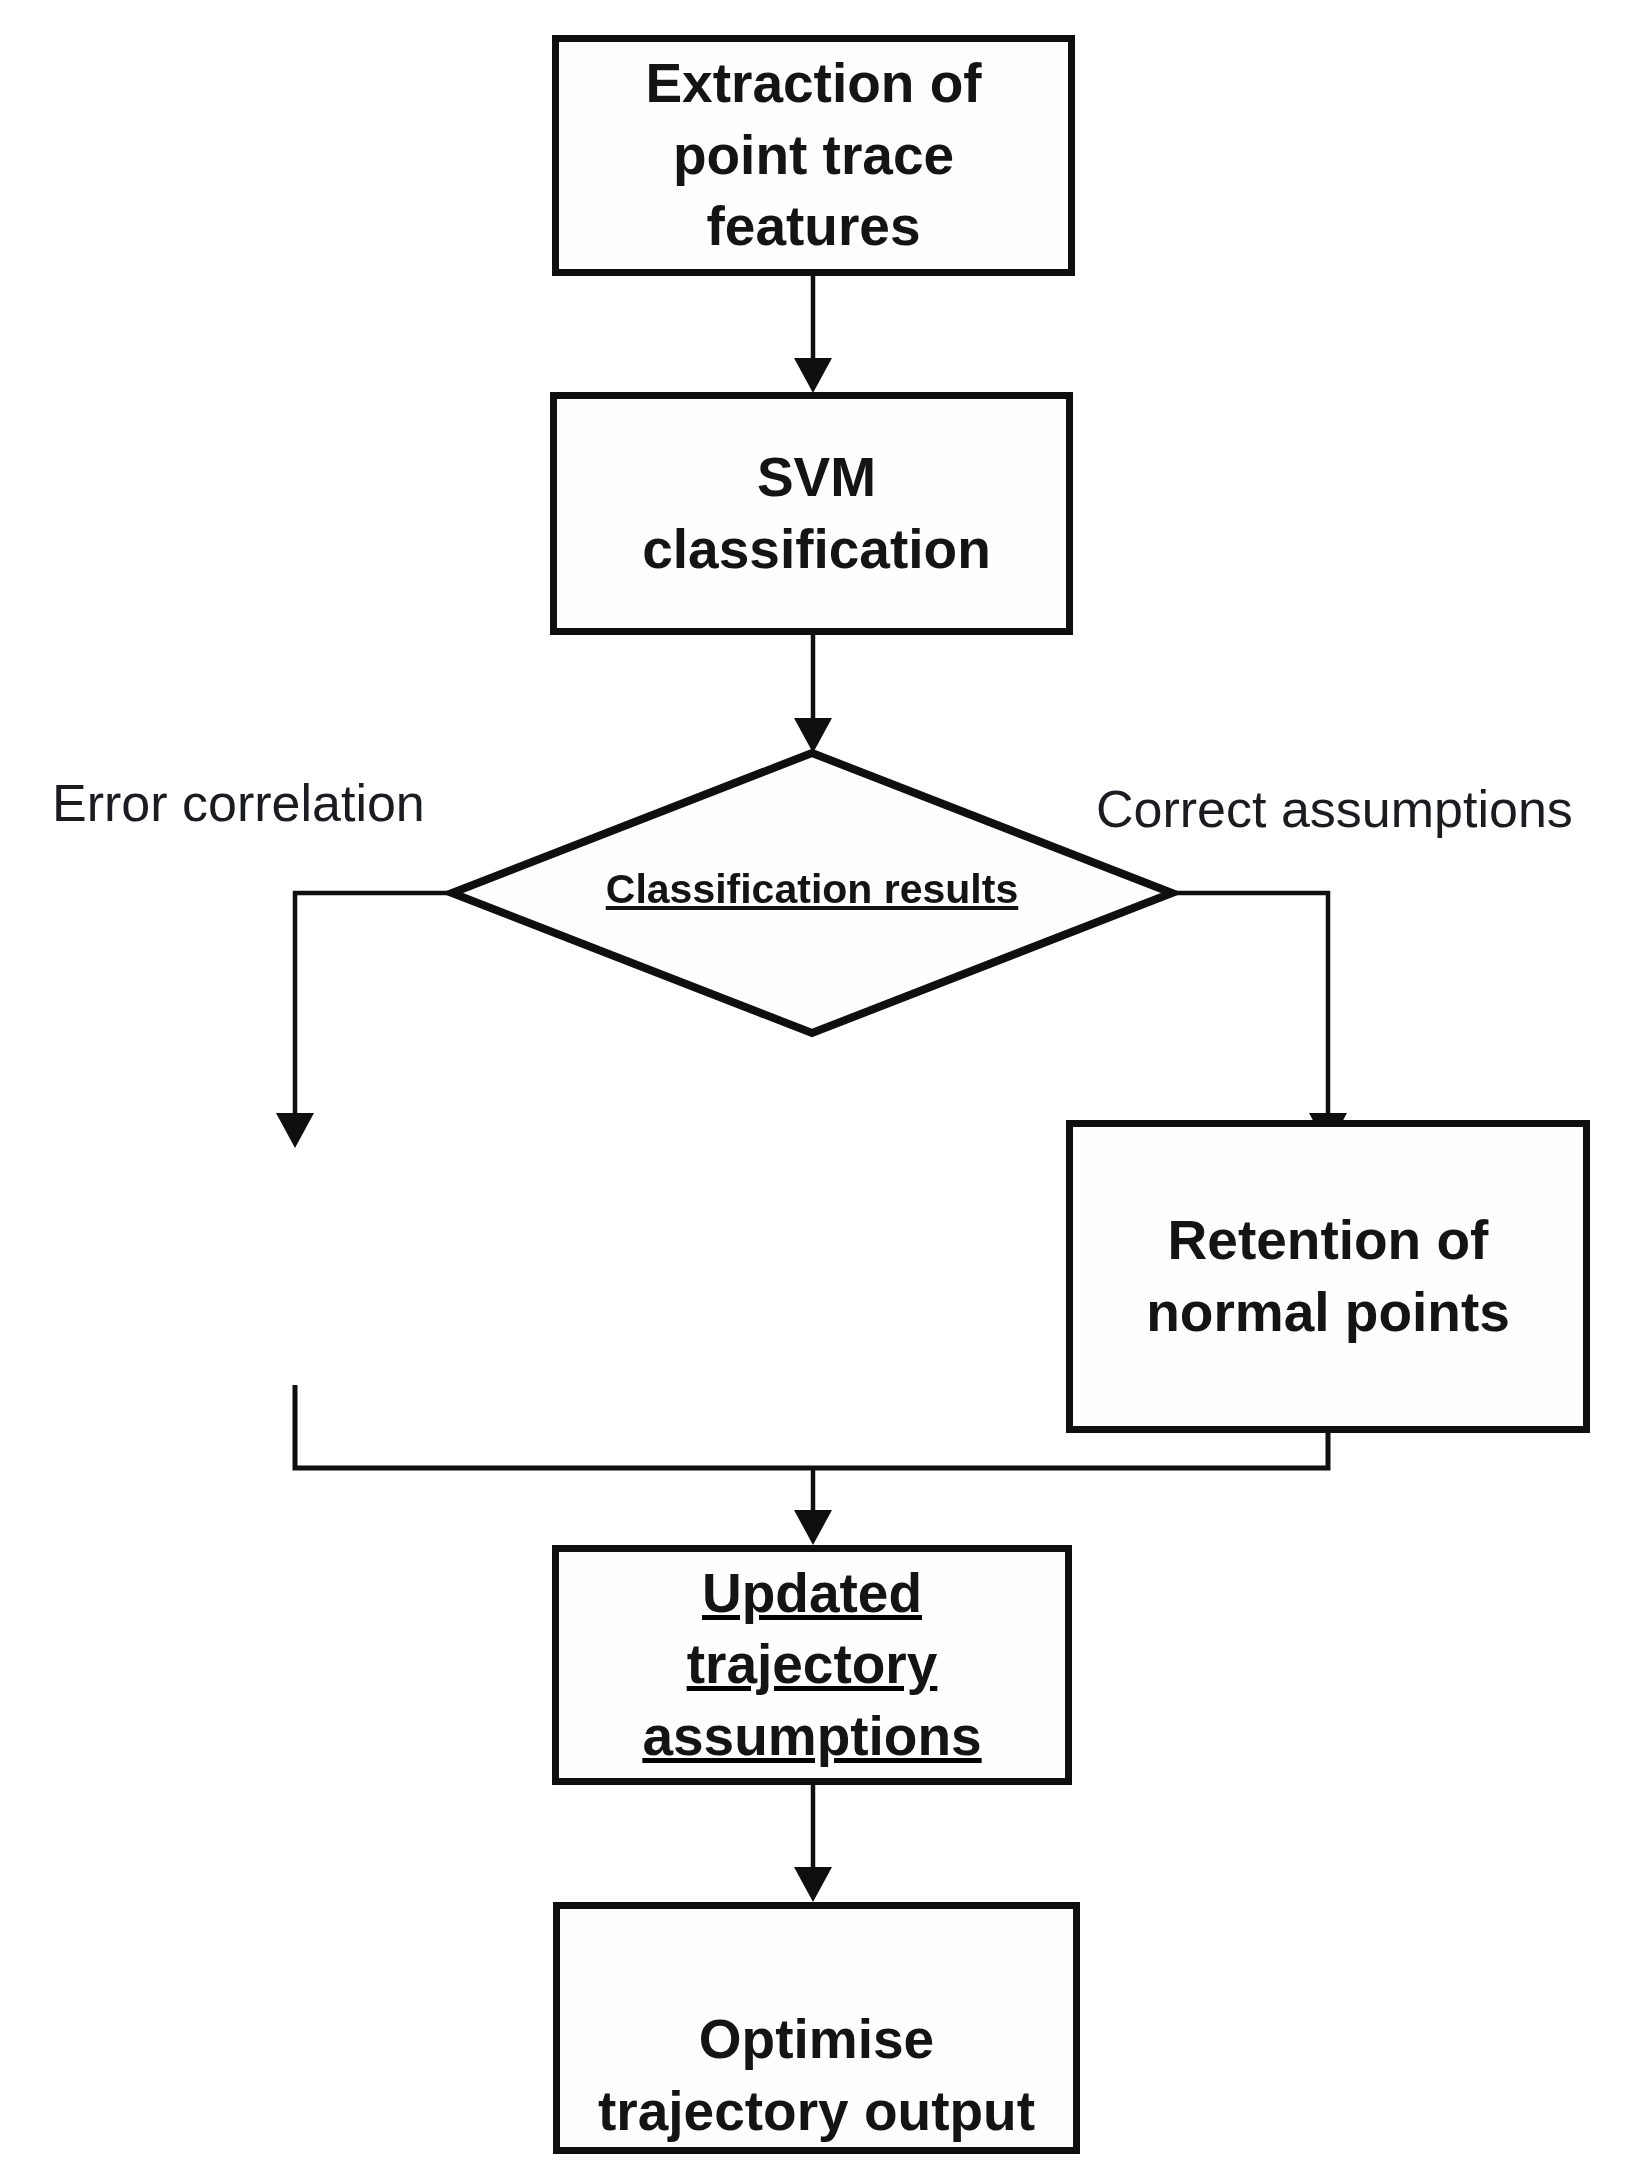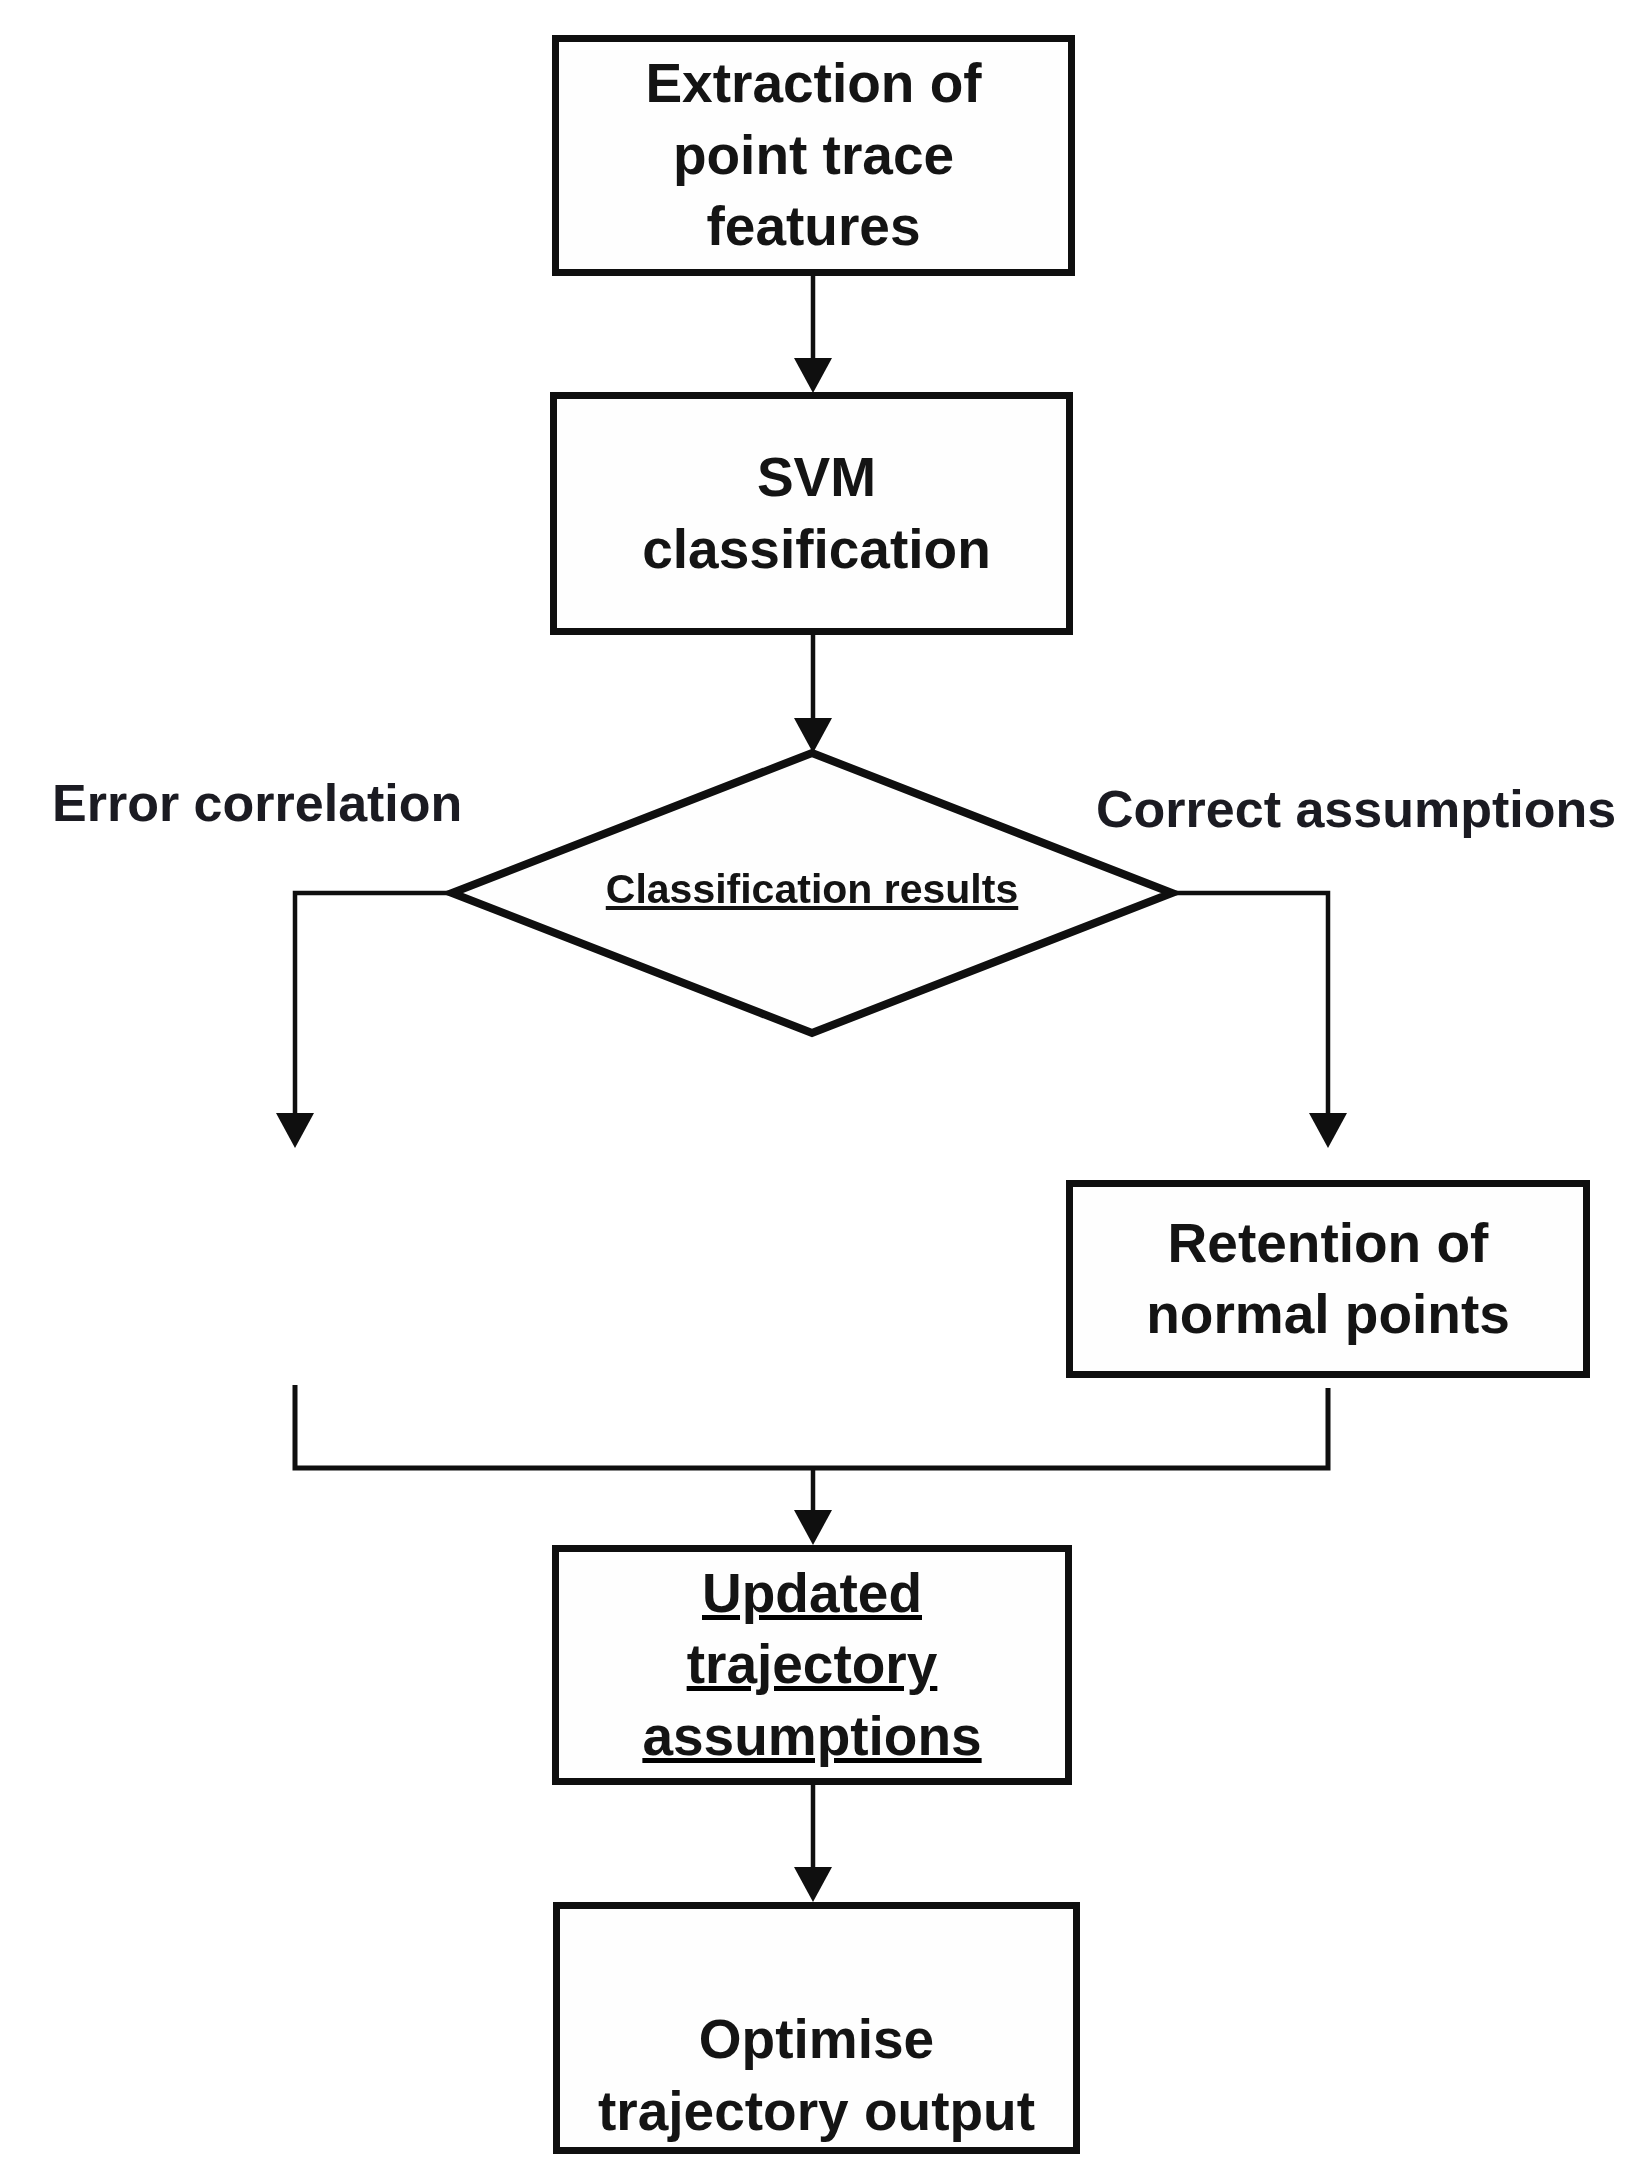--- a/index.html
+++ b/index.html
@@ -44,21 +44,21 @@
     top: 866px;
     width: 700px;
     text-align: center;
     font-weight: 700;
     font-size: 41px;
     color: #141414;
     text-decoration: underline;
   }
   .branch-label {
     position: absolute;
-    font-weight: 700;
+    font-weight: 400;
     font-size: 52px;
     color: #1b1b22;
     white-space: nowrap;
   }
   .branch-label.left  { left: 52px;  top: 773px; }
   .branch-label.right { left: 1096px; top: 779px; }
 </style>
 </head>
 <body>
 
@@ -97,21 +97,21 @@
     <span class="box-label">SVM classification</span>
   </div>
 
   <div class="diamond-label">Classification results</div>
 
   <div class="branch-label left">Error correlation</div>
 
   <div class="branch-label right">Correct assumptions</div>
 
 
-  <div class="flow-box" style="left:1066px; top:1180px; width:524px; height:198px;">
+  <div class="flow-box" style="left:1066px; top:1120px; width:524px; height:313px;">
     <span class="box-label">Retention of normal points</span>
   </div>
 
   <div class="flow-box" style="left:552px; top:1545px; width:520px; height:240px;text-decoration:underline;">
     <span class="box-label">Updated trajectory assumptions</span>
   </div>
 
   <div class="flow-box" style="left:553px; top:1902px; width:527px; height:252px;align-items:flex-end;">
     <span class="box-label">Optimise trajectory output</span>
   </div>

